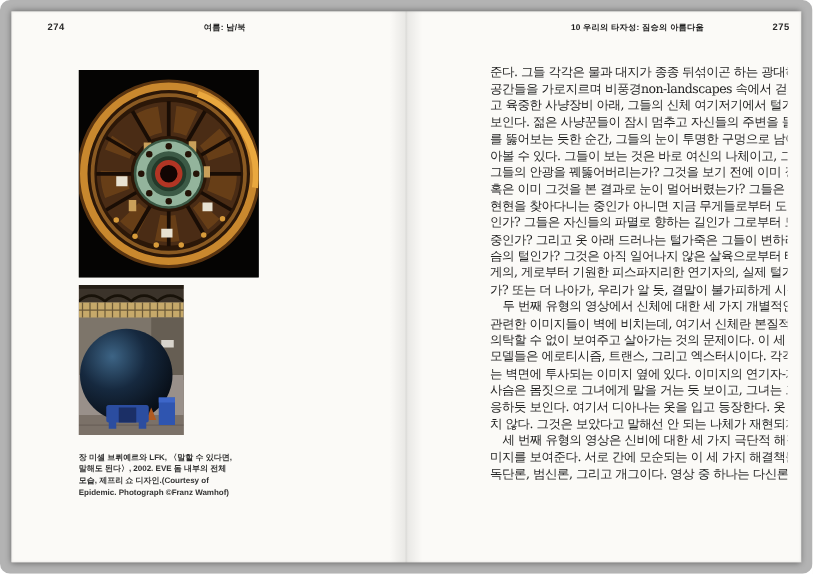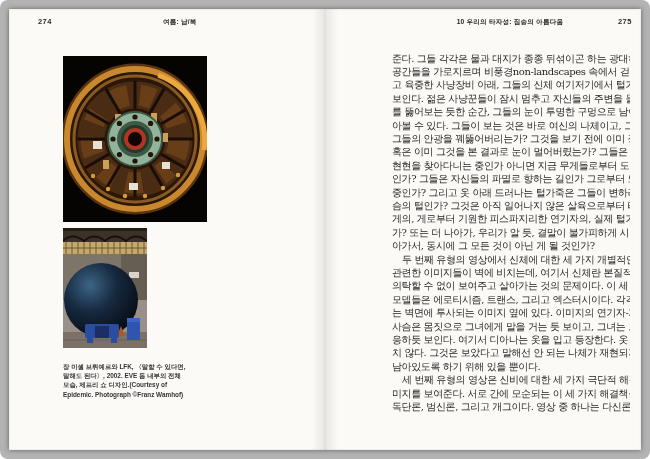--- a/index.html
+++ b/index.html
@@ -177,28 +177,26 @@
         <div class="b-line">를 뚫어보는 듯한 순간, 그들의 눈이 투명한 구멍으로 남아 있음을 알</div>
         <div class="b-line">아볼 수 있다. 그들이 보는 것은 바로 여신의 나체이고, 그것은 어떻게</div>
         <div class="b-line">그들의 안광을 꿰뚫어버리는가? 그것을 보기 전에 이미 장님이었는가</div>
         <div class="b-line">혹은 이미 그것을 본 결과로 눈이 멀어버렸는가? 그들은 신의 순수한</div>
         <div class="b-line">현현을 찾아다니는 중인가 아니면 지금 무게들로부터 도망치는 순간</div>
         <div class="b-line">인가? 그들은 자신들의 파멸로 향하는 길인가 그로부터 도망치려 하는</div>
         <div class="b-line">중인가? 그리고 옷 아래 드러나는 털가죽은 그들이 변하려고 하는 사</div>
         <div class="b-line">슴의 털인가? 그것은 아직 일어나지 않은 살육으로부터 태어난 직가-</div>
         <div class="b-line">게의, 게로부터 기원한 피스파지리한 연기자의, 실제 털가죽의 일부인</div>
         <div class="b-line">가? 또는 더 나아가, 우리가 알 듯, 결말이 불가피하게 시작으로 되돌</div>
-        <div class="b-line">아가서, 동시에 그 모든 것이 아닌 게 될 것인가?</div>
         <div class="b-line indent">두 번째 유형의 영상에서 신체에 대한 세 가지 개별적인 관계와</div>
         <div class="b-line">관련한 이미지들이 벽에 비치는데, 여기서 신체란 본질적으로 언어에</div>
         <div class="b-line">의탁할 수 없이 보여주고 살아가는 것의 문제이다. 이 세 가지 관계,</div>
         <div class="b-line">모델들은 에로티시즘, 트랜스, 그리고 엑스터시이다. 각각에서 디아나</div>
         <div class="b-line">는 벽면에 투사되는 이미지 옆에 있다. 이미지의 연기자-개-악타이온-</div>
         <div class="b-line">사슴은 몸짓으로 그녀에게 말을 거는 듯 보이고, 그녀는 그들에게 반</div>
         <div class="b-line">응하듯 보인다. 여기서 디아나는 옷을 입고 등장한다. 옷 자체는 중요</div>
         <div class="b-line">치 않다. 그것은 보았다고 말해선 안 되는 나체가 재현되지 않은 채로</div>
-        <div class="b-line">남아있도록 하기 위해 있을 뿐이다.</div>
         <div class="b-line indent">세 번째 유형의 영상은 신비에 대한 세 가지 극단적 해결책의 이</div>
         <div class="b-line">미지를 보여준다. 서로 간에 모순되는 이 세 가지 해결책들은 종교적</div>
         <div class="b-line">독단론, 범신론, 그리고 개그이다. 영상 중 하나는 다신론, 예언, 또 사</div>
       </div>
   </div>
 </div>
 
 </body></html>

